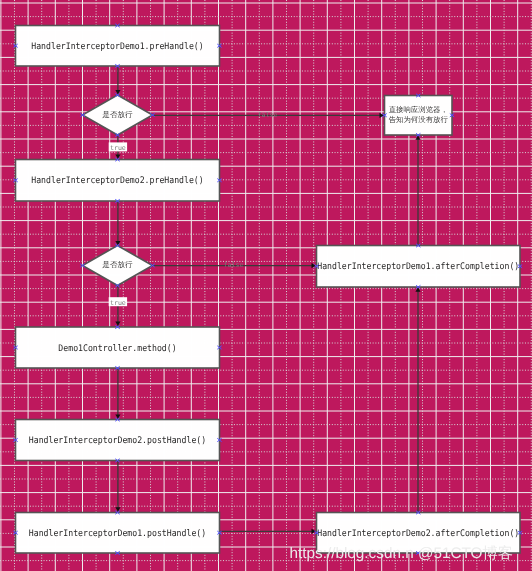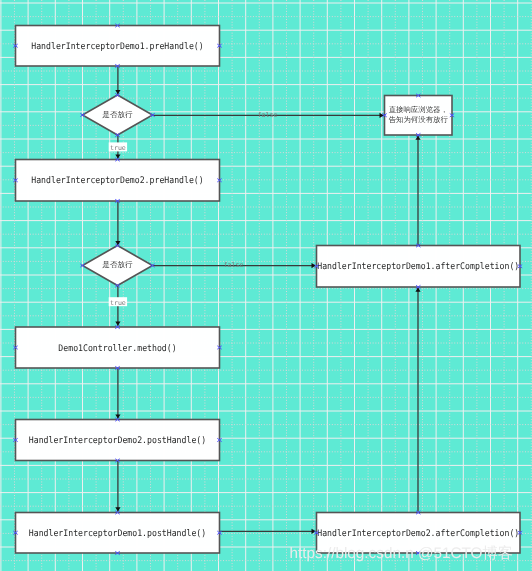--- a/index.html
+++ b/index.html
@@ -1,18 +1,18 @@
 <!DOCTYPE html>
 <html><head>
 <meta charset="utf-8">
 <style>
   html,body{margin:0;padding:0;background:#ffffff;}
   body{width:532px;height:571px;overflow:hidden;-webkit-font-smoothing:antialiased;text-rendering:geometricPrecision;
        font-family:"DejaVu Sans Mono","DejaVu Sans",monospace;}
-  #canvas{position:relative;width:532px;height:571px;background:#5eead4;}
+  #canvas{position:relative;width:532px;height:571px;background:#be185d;}
   svg.layer{position:absolute;left:0;top:0;display:block;}
   text{will-change:transform;}
   .gs{stroke:#efefef;stroke-width:1;}
   .gd{stroke:#d8d8d8;stroke-width:1;stroke-dasharray:1 1.72;}
   .shape{fill:#ffffff;stroke:#555555;stroke-width:1.6;}
   .conn{stroke:#3a3a3a;stroke-width:1.3;fill:none;}
   .arrowhead{fill:#111111;}
   .anchor{stroke:#5050ff;stroke-width:1.0;}
   .ntext{font-family:"DejaVu Sans Mono",monospace;font-size:9.1px;fill:#1f1f1f;}
   .ctext{font-family:"DejaVu Sans",sans-serif;font-size:7.4px;fill:#3a3a3a;}

